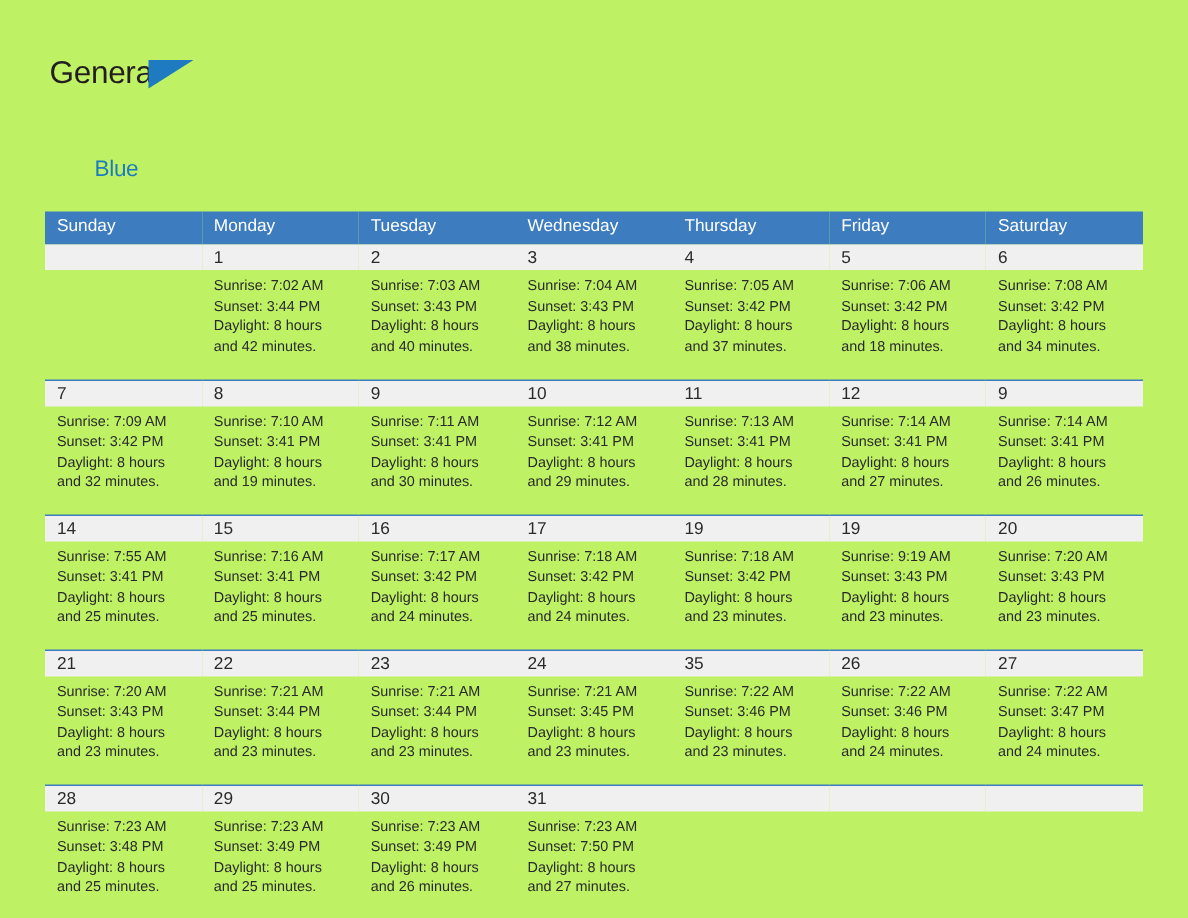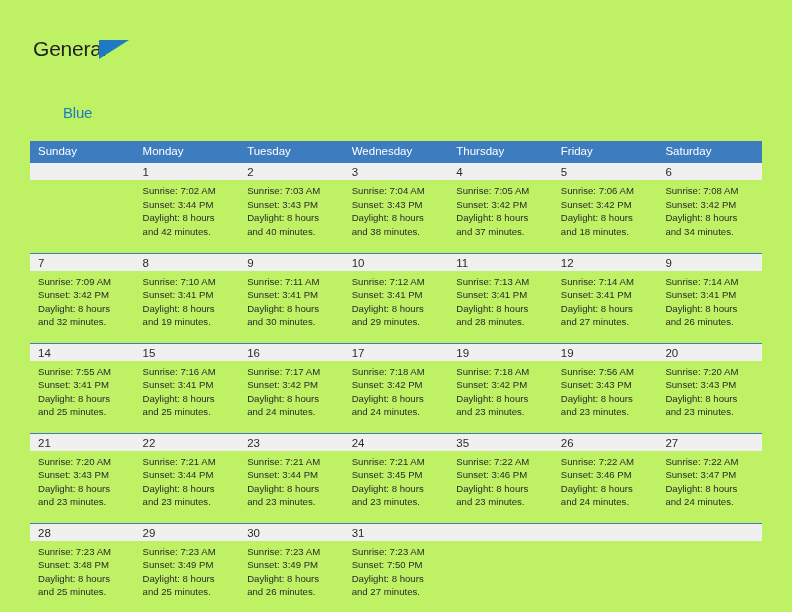--- a/index.html
+++ b/index.html
@@ -328,21 +328,21 @@
               <div class="info">
                 <div>Sunrise: 7:18 AM</div>
                 <div>Sunset: 3:42 PM</div>
                 <div>Daylight: 8 hours</div>
                 <div>and 23 minutes.</div>
               </div>
             </td>
             <td>
               <div class="daynum">19</div>
               <div class="info">
-                <div>Sunrise: 7:56 AM</div>
+                <div>Sunrise: 9:19 AM</div>
                 <div>Sunset: 3:43 PM</div>
                 <div>Daylight: 8 hours</div>
                 <div>and 23 minutes.</div>
               </div>
             </td>
             <td>
               <div class="daynum">20</div>
               <div class="info">
                 <div>Sunrise: 7:20 AM</div>
                 <div>Sunset: 3:43 PM</div>

